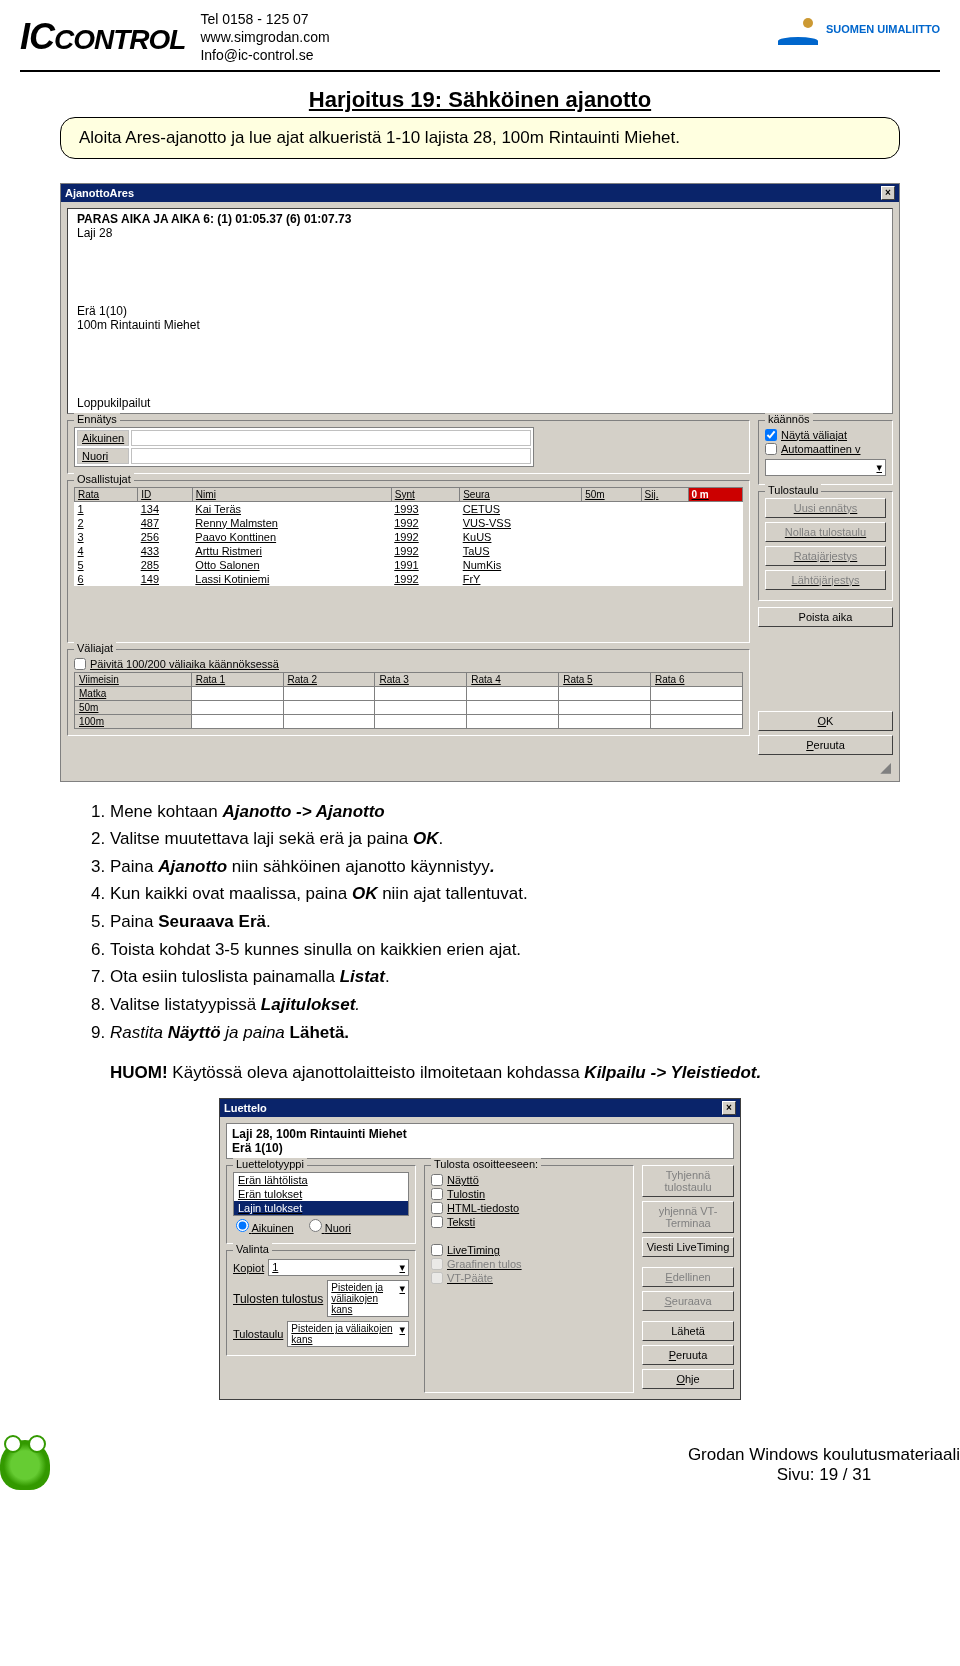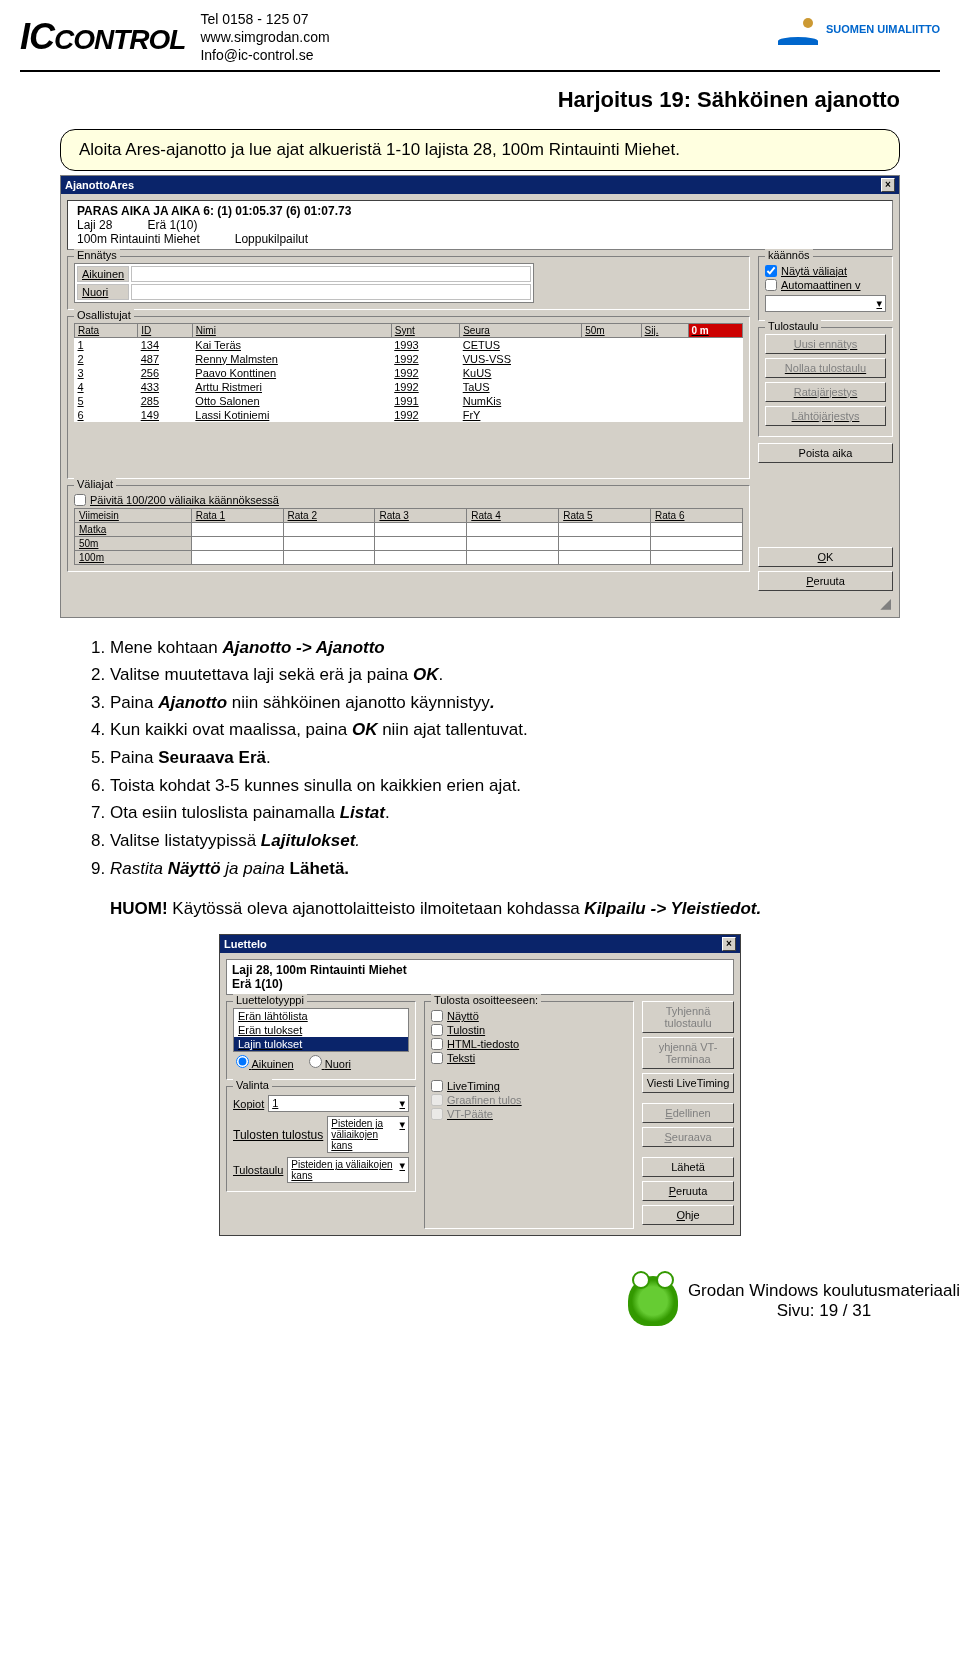--- a/index.html
+++ b/index.html
@@ -9,30 +9,30 @@
 .ic-logo { font-weight: bold; font-size: 28px; font-style: italic; letter-spacing: -1px; }
 .ic-logo .ic { font-size: 36px; }
 .contact { font-size: 14px; line-height: 1.3; }
 .logo-right { display: flex; align-items: center; gap: 8px; }
 .swim-icon { width: 40px; height: 40px; position: relative; }
 .swim-icon .wave { position: absolute; bottom: 5px; width: 100%; height: 8px; background: #0066cc; border-radius: 50% 50% 0 0; }
 .swim-icon .dot { position: absolute; width: 10px; height: 10px; background: #cc9933; border-radius: 50%; top: 8px; right: 5px; }
 .suomen { font-size: 11px; color: #0066cc; font-weight: bold; text-align: right; line-height: 1.2; }
 hr.headrule { border: none; border-top: 2px solid #000; margin: 0 20px; }
 .content { padding: 15px 60px; }
-.title { font-size: 22px; font-weight: bold; text-align: right; margin-bottom: 16px; }
-.callout { border: 1.5px solid #000; border-radius: 15px; padding: 10px 18px; background: #ffffe0; font-size: 17px; margin-bottom: 4px; }
+.title { font-size: 22px; font-weight: bold; text-align: center; margin-bottom: 4px; text-decoration: underline; }
+.callout { border: 1.5px solid #000; border-radius: 15px; padding: 10px 18px; background: #ffffe0; font-size: 17px; margin-bottom: 24px; }
 .win-dialog { background: #d4d0c8; border: 1px solid #808080; font-family: Tahoma, sans-serif; font-size: 11px; margin-bottom: 18px; }
 .win-title { background: #0a246a; color: #fff; padding: 2px 4px; font-weight: bold; display: flex; justify-content: space-between; align-items: center; font-size: 11px; }
 .win-close { background: #d4d0c8; color: #000; width: 14px; height: 14px; text-align: center; line-height: 12px; border: 1px solid #fff; border-right-color: #404040; border-bottom-color: #404040; font-size: 10px; font-weight: bold; }
 .win-body { padding: 6px; }
 .top-row { display: flex; gap: 8px; }
 .info-box { border: 1px solid #808080; border-top-color: #404040; border-left-color: #404040; background: #fff; padding: 3px 9px; font-size: 12px; }
 .info-left { flex: 1; font-weight: bold; }
-.info-left .sub { font-weight: normal; display: flex; gap: 35px; }
+.info-left .sub { font-weight: normal; display: flex; gap: 64px; flex-direction: column; }
 .timer-box { background: #fff; border: 1px solid #808080; padding: 4px 8px; color: #cc0000; font-size: 28px; font-family: monospace; font-weight: bold; }
 .content-row { display: flex; gap: 8px; margin-top: 6px; }
 .left-col { flex: 1; }
 .right-col { width: 135px; }
 .fieldset { border: 1px solid #fff; border-top-color: #808080; border-left-color: #808080; padding: 6px; margin-bottom: 6px; position: relative; text-decoration: underline; }
 .fieldset .legend { position: absolute; top: -8px; left: 6px; background: #d4d0c8; padding: 0 3px; font-size: 11px; }
 .small-table { background: #fff; border: 1px solid #808080; }
 .small-table th, .small-table td { border: 1px solid #c0c0c0; padding: 1px 4px; font-size: 11px; text-align: left; }
 .small-table th { background: #d4d0c8; font-weight: normal; }
 .part-table { width: 100%; background: #fff; border-collapse: collapse; }
@@ -58,21 +58,21 @@
 .lrow { display: flex; gap: 8px; }
 .lcol1 { width: 190px; }
 .lcol2 { width: 210px; }
 .lcol3 { flex: 1; }
 .listbox { background: #fff; border: 1px solid #808080; font-size: 11px; }
 .listbox div { padding: 1px 4px; }
 .listbox .sel { background: #0a246a; color: #fff; }
 .radio-row { display: flex; gap: 15px; align-items: center; padding: 3px; }
 .select-wrap { display: flex; align-items: center; gap: 4px; font-size: 11px; padding: 2px 0; }
 .select-wrap .sel-box { flex: 1; background: #fff; border: 1px solid #808080; padding: 1px 3px; display: flex; justify-content: space-between; }
-.footer { margin-top: 25px; display: flex; justify-content: flex-end; align-items: center; gap: 10px; }
+.footer { margin-top: 25px; display: flex; justify-content: space-between; align-items: center; gap: 10px; }
 .frog { width: 50px; height: 50px; background: radial-gradient(circle, #66cc33 40%, #339900 60%); border-radius: 50% 50% 40% 40%; position: relative; }
 .frog::before, .frog::after { content: ''; position: absolute; width: 14px; height: 14px; background: #fff; border-radius: 50%; top: -5px; border: 2px solid #339900; }
 .frog::before { left: 4px; }
 .frog::after { right: 4px; }
 .footer-text { text-align: center; font-size: 17px; }
 </style>
 </head>
 <body>
 
 <div class="header">

